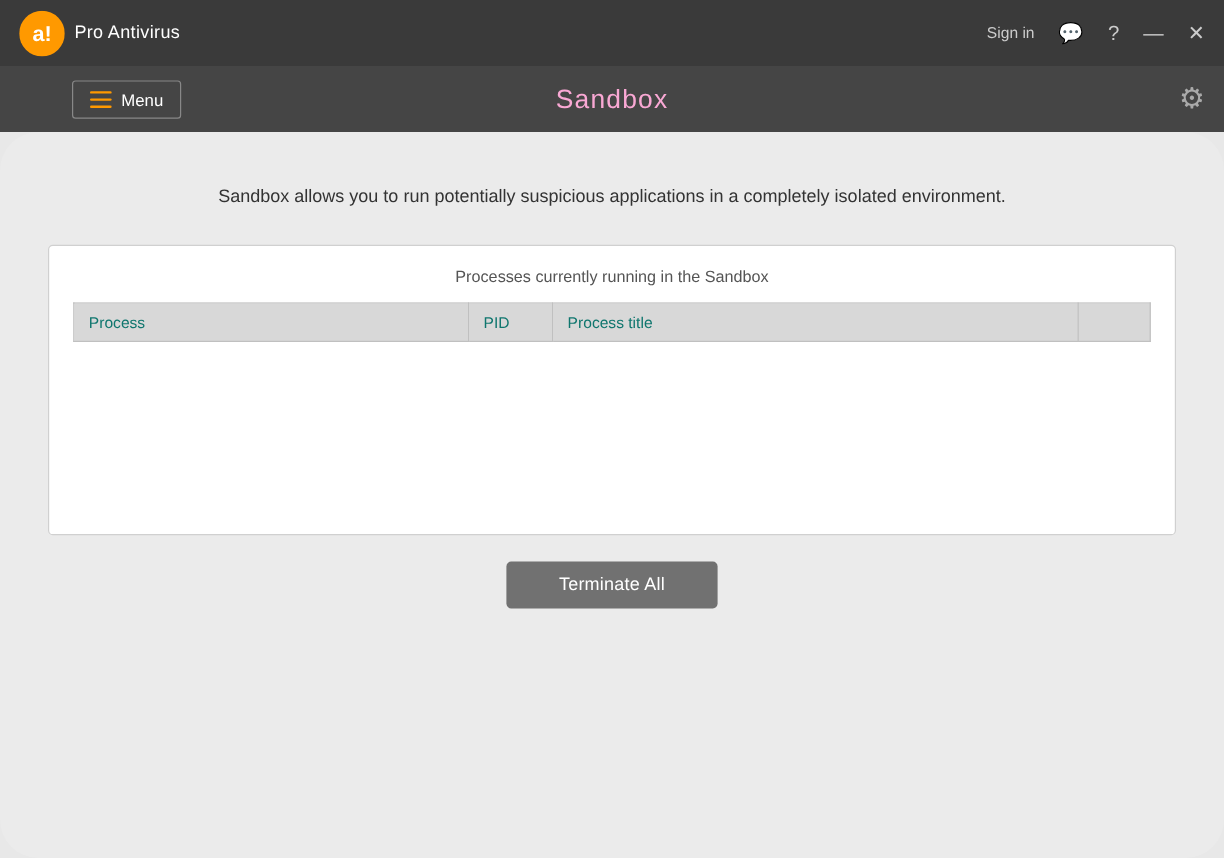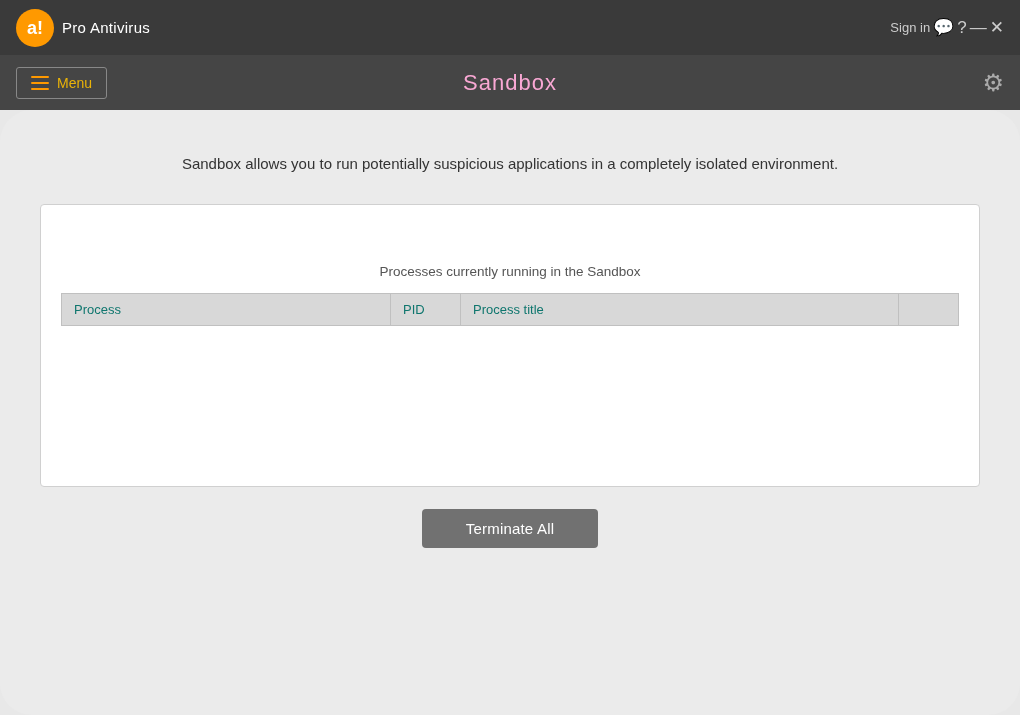--- a/index.html
+++ b/index.html
@@ -36,21 +36,21 @@
       color: #ffffff;
       font-size: 15px;
       font-weight: 400;
       letter-spacing: 0.3px;
     }
 
     #window-controls {
       margin-left: auto;
       display: flex;
       align-items: center;
-      gap: 3px;
+      gap: 20px;
     }
 
     #sign-in-btn {
       color: #cccccc;
       font-size: 13px;
       background: none;
       border: none;
       cursor: pointer;
     }
 
@@ -75,22 +75,23 @@
 
     #menu-btn {
       display: flex;
       align-items: center;
       gap: 8px;
       background: transparent;
       border: 1.5px solid #888;
       border-radius: 3px;
       padding: 7px 14px;
       cursor: pointer;
-      color: #eab308;
+      color: #ffffff;
       font-size: 14px;
+      margin-left: 44px;
     }
 
     .hamburger-lines {
       display: flex;
       flex-direction: column;
       gap: 4px;
     }
 
     .hamburger-line {
       width: 18px;
@@ -157,21 +158,20 @@
       max-width: 940px;
       margin: 0 auto;
       padding: 18px 20px 20px;
     }
 
     #processes-label {
       text-align: center;
       color: #555555;
       font-size: 13.5px;
       margin-bottom: 14px;
-      margin-top: 41px;
     }
 
     #processes-table {
       width: 100%;
       border-collapse: collapse;
       font-size: 13px;
     }
 
     #processes-table thead tr {
       background: #d8d8d8;

